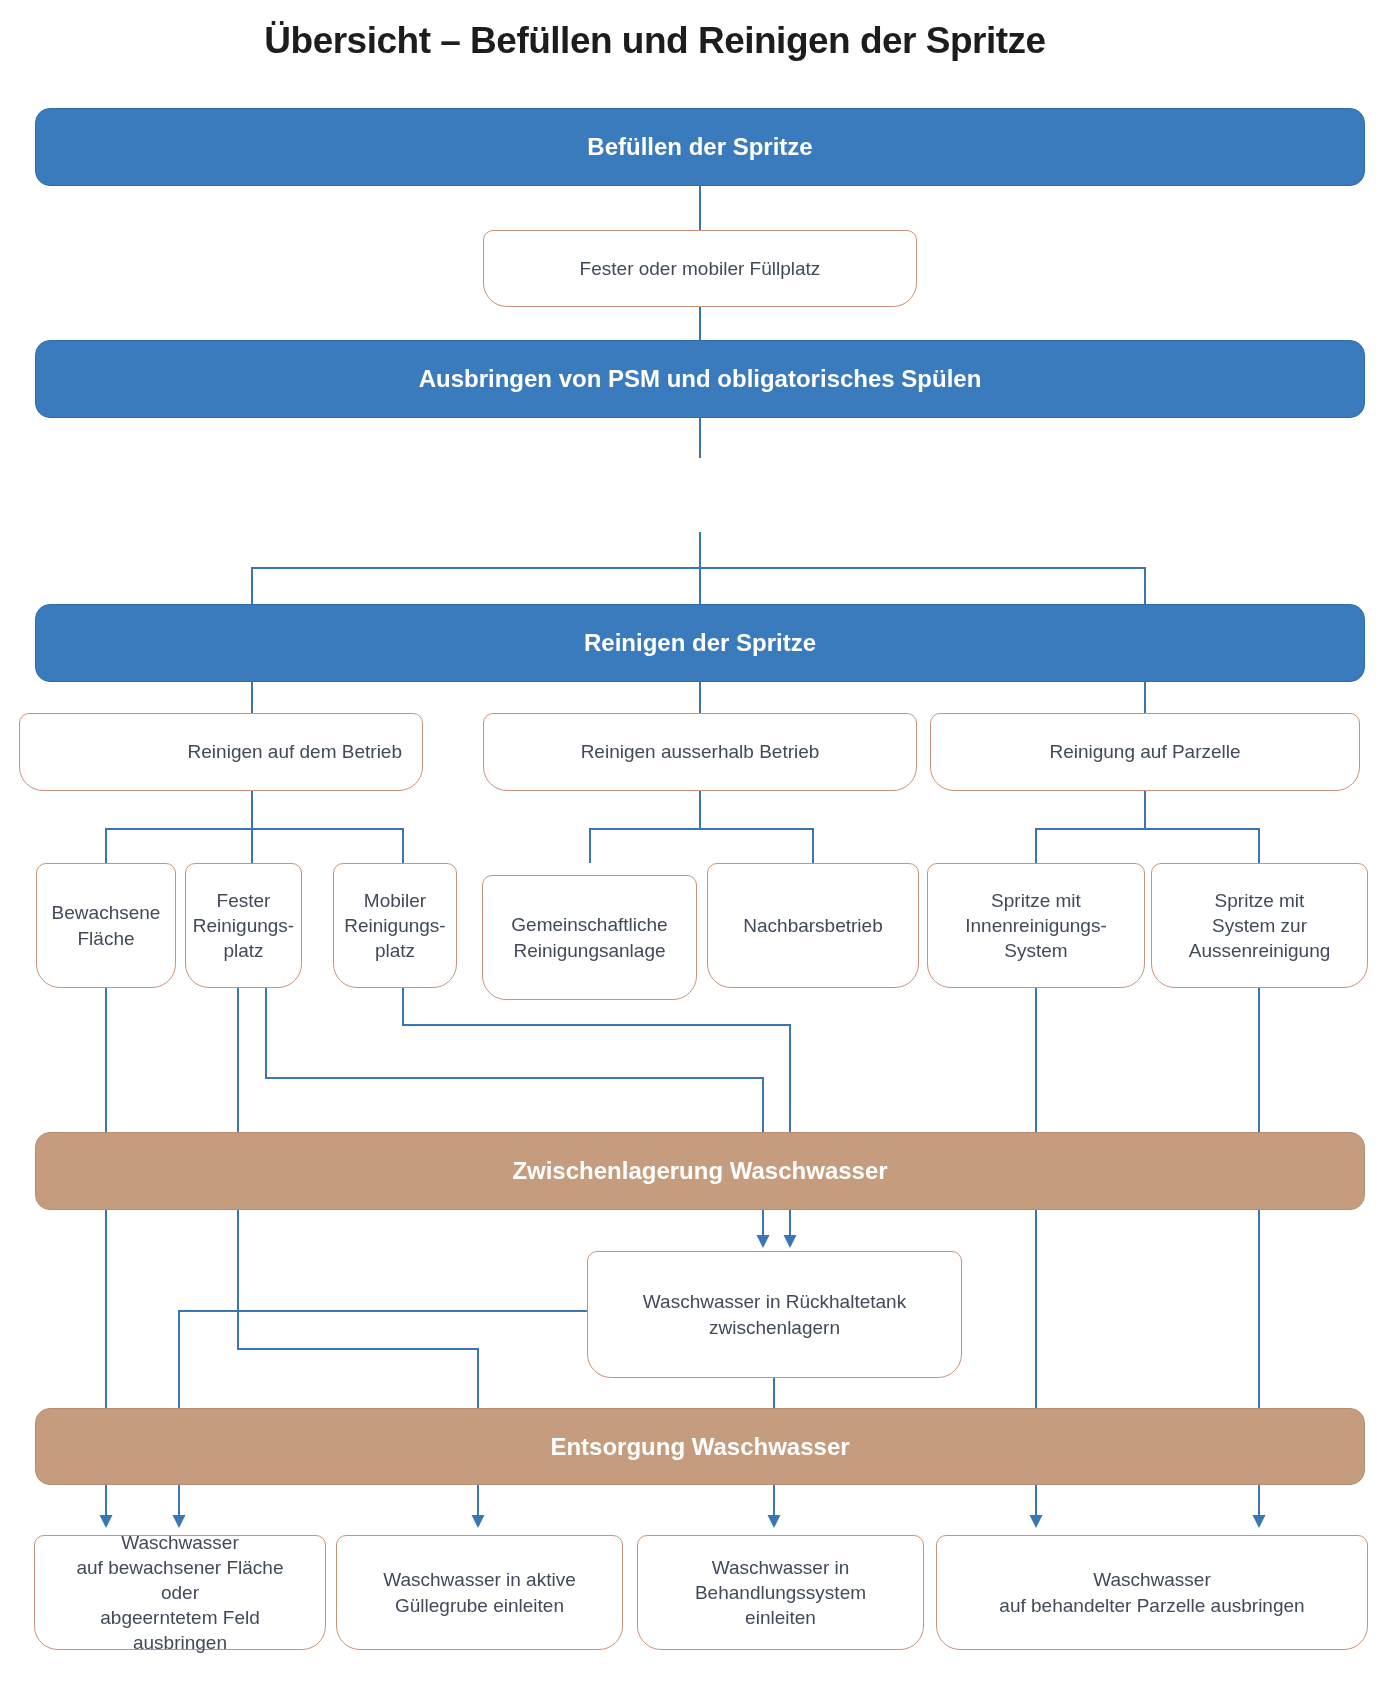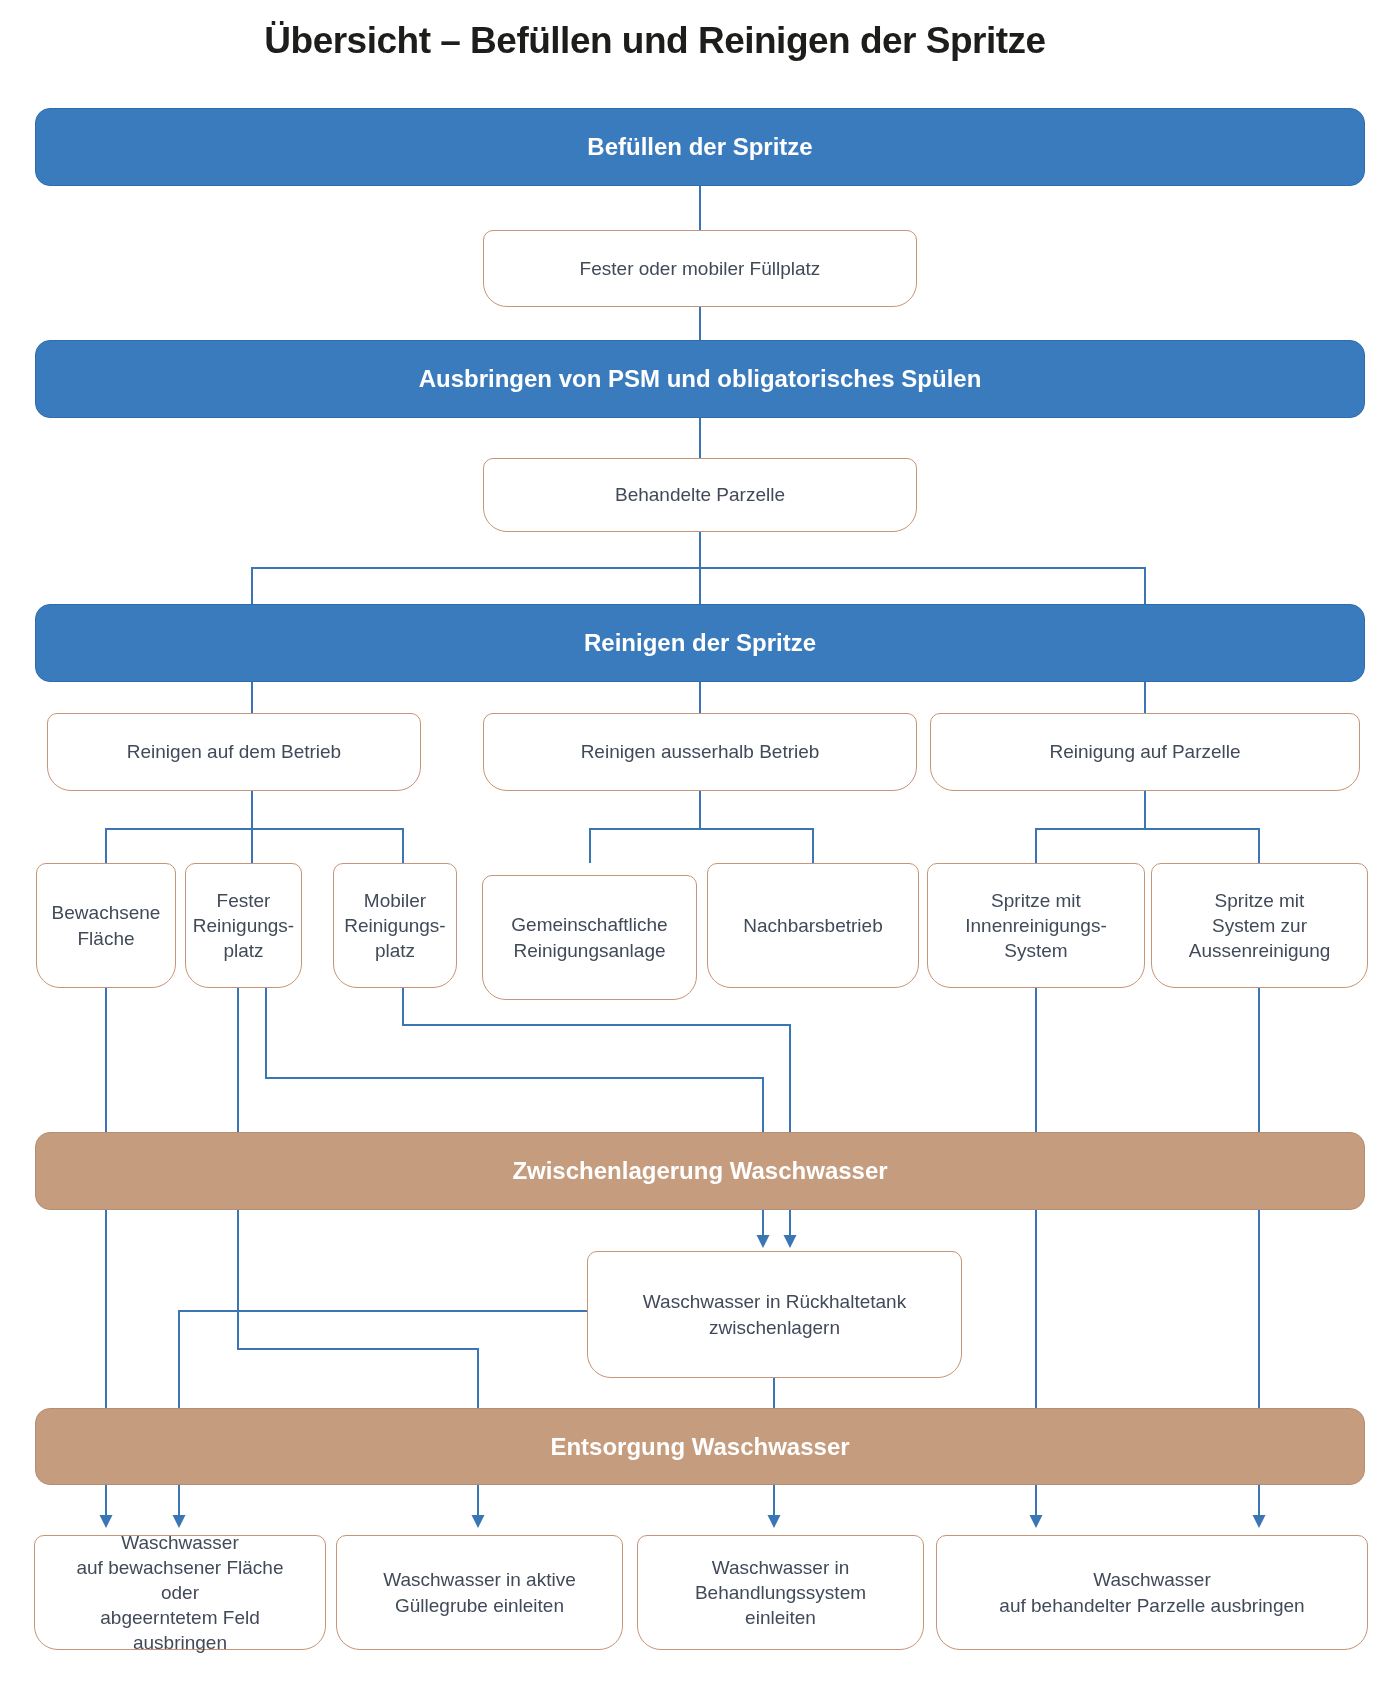--- a/index.html
+++ b/index.html
@@ -157,25 +157,22 @@
   <div class="banner brown" style="top:1132px;">
     <span>Zwischenlagerung Waschwasser</span>
   </div>
   <div class="banner brown" style="top:1408px;height:77px;">
     <span>Entsorgung Waschwasser</span>
   </div>
 
   <div class="box" style="left:483px;top:230px;width:434px;height:77px;">
     <span>Fester oder mobiler Füllplatz</span>
   </div>
-  <div class="box" style="left:483px;top:458px;width:434px;height:74px;">
-    <span>Behandelte Parzelle</span>
-  </div>
-
-  <div class="box" style="left:47px;top:713px;width:374px;height:78px;">
+
+  <div class="box" style="left:19px;top:713px;width:404px;height:78px;justify-content:flex-end;">
     <span>Reinigen auf dem Betrieb</span>
   </div>
   <div class="box" style="left:483px;top:713px;width:434px;height:78px;">
     <span>Reinigen ausserhalb Betrieb</span>
   </div>
   <div class="box" style="left:930px;top:713px;width:430px;height:78px;">
     <span>Reinigung auf Parzelle</span>
   </div>
 
   <div class="box" style="left:36px;top:863px;width:140px;height:125px;">

